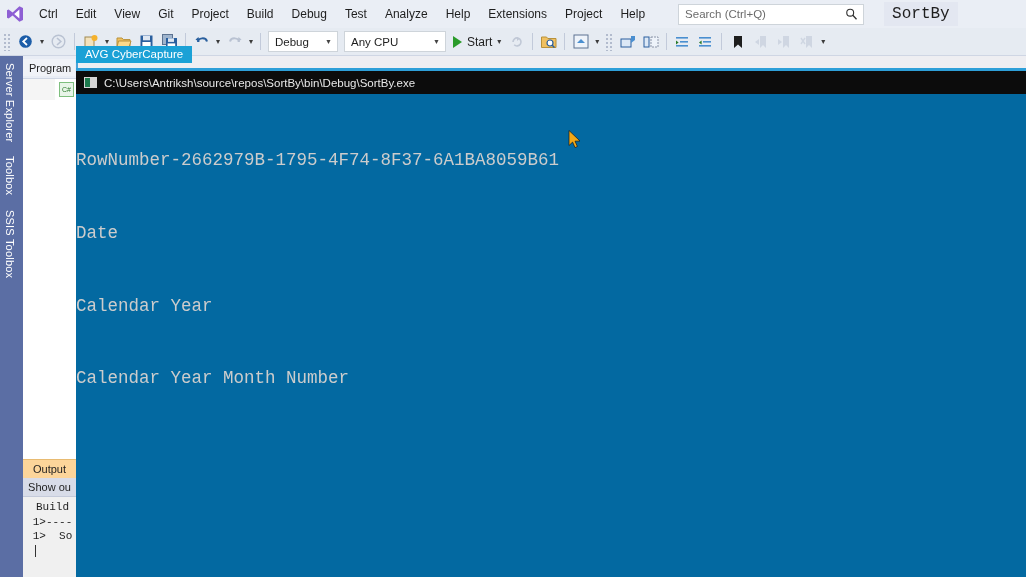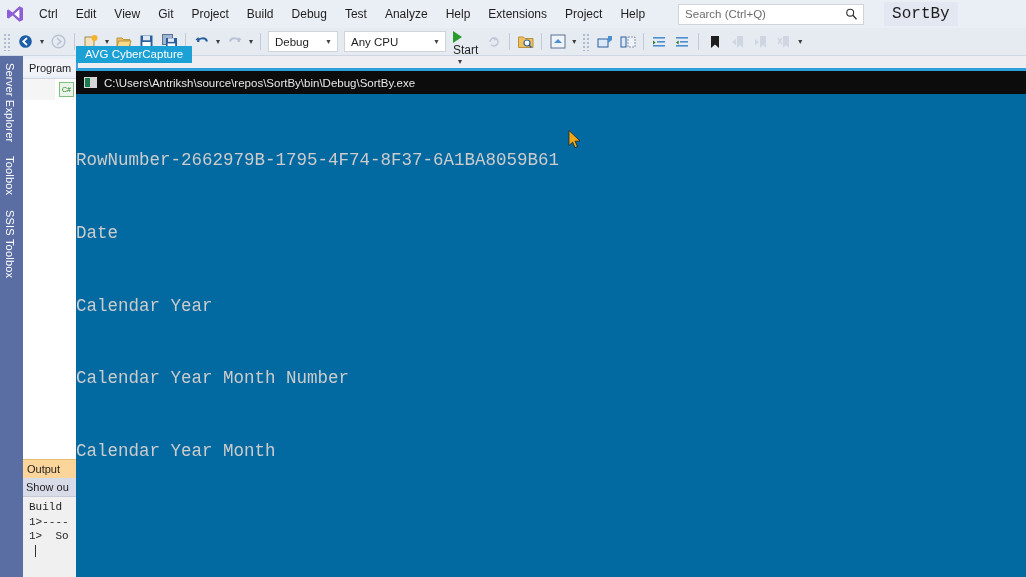--- a/index.html
+++ b/index.html
@@ -104,23 +104,23 @@
     border: 1px solid #ced4da;
     display: flex; align-items: center;
     margin: 0 3px;
     font-size: 11.5px; color: #1e1e1e;
   }
   .tb-combo .val { padding: 0 6px; white-space: nowrap; }
   .tb-combo .arr { margin-left: auto; padding: 0 5px; font-size: 7px; color:#444; }
   .combo-debug { width: 68px; }
   .combo-cpu { width: 100px; }
   .start-btn {
-    display: flex; align-items: flex-start;
+    display: flex; align-items: center;
     height: 21px; padding: 0 4px;
-    font-size: 12px; color: #1e1e1e; flex-direction: column;
+    font-size: 12px; color: #1e1e1e;
   }
   .play-tri {
     width: 0; height: 0;
     border-left: 9px solid #2a9b2a;
     border-top: 6px solid transparent;
     border-bottom: 6px solid transparent;
     margin-right: 5px;
   }
 
   
@@ -179,20 +179,21 @@
   }
   .sol-label { font-size: 11px; color: #1e1e1e; white-space: nowrap; }
   .doc-body { background: #ffffff; height: 360px; }
 
   
   .output-panel {
     position: absolute; left: 23px; top: 459px;
     width: 53px; height: 118px;
     background: #f0f0f0;
     border-right: 2px solid #2ba5dd;
+    text-align: center;
   }
   .output-tab {
     background: #fcd59a;
     color: #1e1e1e;
     font-size: 11px;
     padding: 3px 4px 3px 4px;
     white-space: nowrap;
     overflow: hidden;
     border-top: 1px solid #e8bb72;
   }
@@ -525,21 +526,20 @@
     <div class="console-win">
       <div class="console-title">
         <div class="console-ico"></div>
         <div class="console-title-text">C:\Users\Antriksh\source\repos\SortBy\bin\Debug\SortBy.exe</div>
       </div>
       <div class="console-body">
         <div class="console-line">RowNumber-2662979B-1795-4F74-8F37-6A1BA8059B61</div>
         <div class="console-line">Date</div>
         <div class="console-line">Calendar Year</div>
         <div class="console-line">Calendar Year Month Number</div>
-        <div class="console-line">Calendar Year Month</div>
         
         
         
       </div>
     </div>
 
     <div class="avg-tip">AVG CyberCapture</div>
 
     <svg class="mouse-cursor" viewBox="0 0 14 20">
       <path d="M1 0.5 L1 15.5 L4.6 12.1 L7 17.6 L9.4 16.5 L7 11.2 L12 11 Z" fill="#f0a818" stroke="#1a1a1a" stroke-width="0.7"></path>

